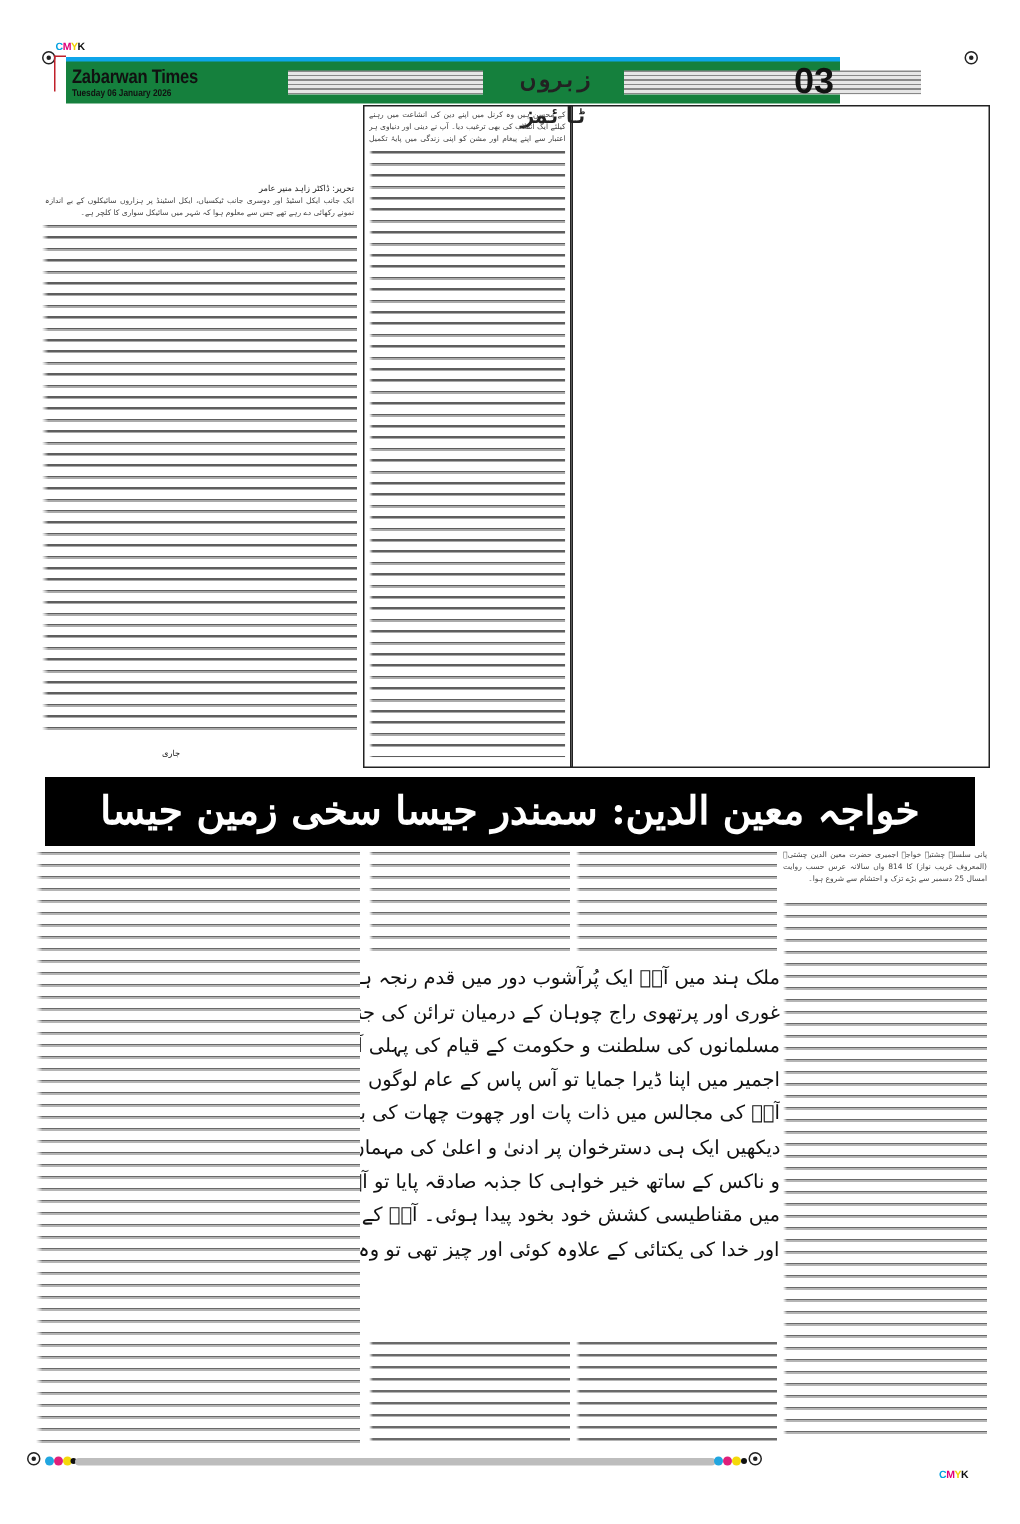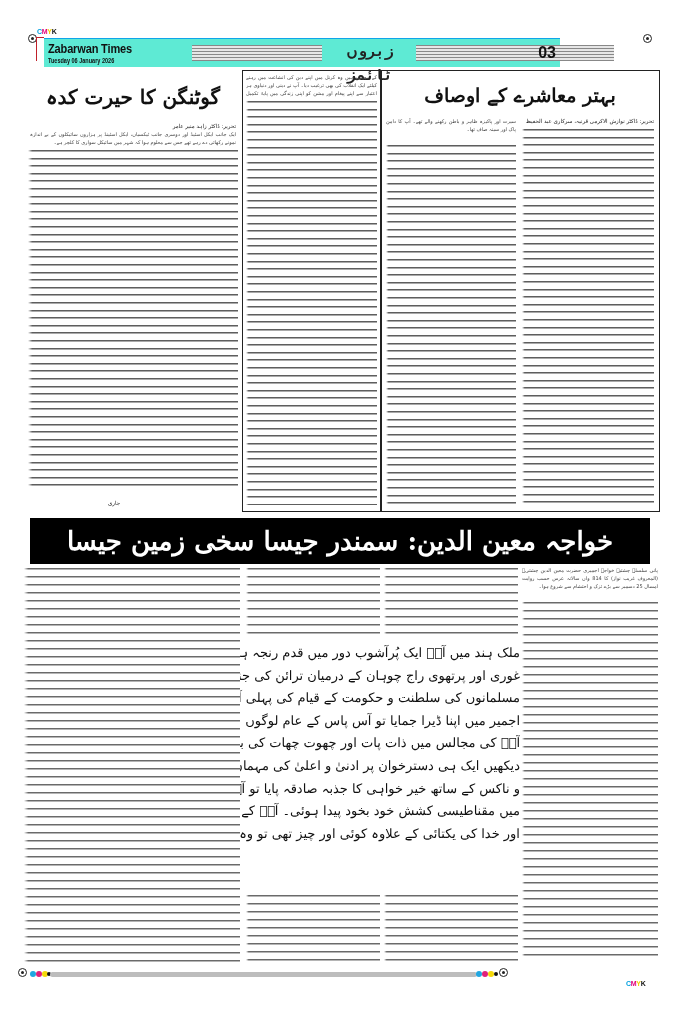--- a/index.html
+++ b/index.html
@@ -7,28 +7,28 @@
   .page { position:absolute; left:0; top:0; width:680px; height:1016px; }
 
   
   .reg { position:absolute; width:7px; height:7px; border-radius:50%; border:1px solid #222; background:#fff; }
   .reg::after { content:""; position:absolute; left:2px; top:2px; width:3px; height:3px; border-radius:50%; background:#222; }
   .cmyk-label { position:absolute; font-family:"Liberation Sans", sans-serif; font-weight:bold; font-size:7px; letter-spacing:-0.3px; }
   .cmyk-label .c { color:#00a0e0; } .cmyk-label .m { color:#e0007a; } .cmyk-label .y { color:#f0d000; } .cmyk-label .k { color:#111; }
   .crop-red { position:absolute; background:#c0202a; }
 
   
-  .header { position:absolute; left:44px; top:38px; width:516px; height:28px; background:#5eead4; border-top:1px solid #0ea5e9; }
+  .header { position:absolute; left:44px; top:38px; width:516px; height:28px; background:#15803d; border-top:3px solid #0ea5e9; }
   .brand { position:absolute; left:4px; top:3px; font-family:"Liberation Sans", sans-serif; font-weight:bold; font-size:13px; line-height:13px; color:#111; transform:scaleX(0.85); transform-origin:left; letter-spacing:-0.2px; }
   .date { position:absolute; left:4px; top:18px; font-family:"Liberation Sans", sans-serif; font-weight:bold; font-size:6.5px; color:#111; transform:scaleX(0.85); transform-origin:left; }
   .rules { position:absolute; height:16px; top:6px; background:repeating-linear-gradient(#888 0 1px, #e6e6e6 1px 3px); }
   .rules.left { left:148px; width:130px; }
   .rules.right { left:372px; width:198px; }
   .urdu-masthead { position:absolute; left:283px; top:2px; width:86px; height:24px; font-family:Liberation Mono, monospace; font-size:15px; font-weight:bold; color:#222; text-align:center; line-height:24px; direction:rtl; }
-  .page-no { position:absolute; right:4px; top:2px; font-family:"Liberation Sans", sans-serif; font-weight:bold; font-size:16px; line-height:24px; color:#111; }
+  .page-no { position:absolute; right:4px; top:2px; font-family:"Liberation Sans", sans-serif; font-weight:bold; font-size:24px; line-height:24px; color:#111; }
 
   
   .frame { position:absolute; border:1px solid #222; }
   .article { position:absolute; overflow:hidden; direction:rtl; }
   .headline { font-family:"DejaVu Serif", serif; font-weight:bold; color:#111; text-align:center; direction:rtl; }
   .byline { font-size:5.5px; line-height:8px; text-align:right; color:#222; }
   .col { position:absolute; overflow:hidden; direction:rtl; }
   .textlines { position:absolute; left:0; right:0; top:0; bottom:0;
     background: repeating-linear-gradient(to bottom, transparent 0 2px, #6a6a6a 2px 3px, #b5b5b5 3px 4px, transparent 4px 8px);
     -webkit-mask: linear-gradient(to left, #000 0 98%, transparent);
@@ -70,48 +70,33 @@
   <div class="header">
     <div class="brand">Zabarwan Times</div>
     <div class="date">Tuesday 06 January 2026</div>
     <div class="rules left"></div>
     <div class="urdu-masthead">زبروں ٹائمز</div>
     <div class="rules right"></div>
     <div class="page-no">03</div>
   </div>
 
   <div class="article" style="left:28px;top:72px;width:210px;height:440px;">
-    <div class="headline" style="position:absolute;left:0;right:0;top:8px;font-size:20px;line-height:34px;">گوٹنگن کا حیرت کدہ</div>
     <div class="byline" style="position:absolute;right:2px;top:50px;width:200px;">تحریر: ڈاکٹر زاہد منیر عامر</div>
     <div class="col-text" style="position:absolute;right:2px;top:58px;width:206px;height:16px;overflow:hidden;">ایک جانب ایکل اسٹیڈ اور دوسری جانب ٹیکسیاں، ایکل اسٹینڈ پر ہزاروں سائیکلوں کے بے اندازہ نمونے رکھائی دے رہے تھے جس سے معلوم ہوا کہ شہر میں سائیکل سواری کا کلچر ہے۔</div>
     <div class="textlines dense" style="top:76px;bottom:22px;"></div>
     <div class="end-mark" style="left:80px;bottom:6px;">جاری</div>
   </div>
 
   <div class="frame" style="left:242px;top:70px;width:138px;height:440px;border-width:1px 1px 1px 1px;"></div>
   <div class="article" style="left:246px;top:73px;width:131px;height:432px;">
     <div class="col-text" style="position:absolute;right:0;top:0;width:131px;height:24px;overflow:hidden;">کے محسن ہیں وہ کرنل میں اپنے دین کی انشاعت میں رہنے کیلئے ایک انقلاب کی بھی ترغیب دیا۔ آپ نے دینی اور دنیاوی ہر اعتبار سے اپنے پیغام اور مشن کو اپنی زندگی میں پایۂ تکمیل تک پہنچایا۔</div>
     <div class="textlines dense" style="top:26px;"></div>
   </div>
 
   <div class="frame" style="left:380px;top:70px;width:278px;height:440px;"></div>
-  <div class="article" style="left:384px;top:73px;width:272px;height:434px;">
-    <div class="headline" style="position:absolute;left:0;right:0;top:4px;font-size:19px;line-height:36px;">بہتر معاشرے کے اوصاف</div>
-
-    <div class="col" style="right:2px;top:44px;width:132px;bottom:0;">
-      <div class="byline">تحریر: ڈاکٹر نوازش الاکرمی قرنیہ، سرکاری عبد الحفیظ</div>
-      <div class="textlines dense" style="top:10px;"></div>
-    </div>
-    <div class="sep-v" style="left:136px;top:44px;height:390px;background:transparent;"></div>
-
-    <div class="col" style="left:2px;top:44px;width:130px;bottom:0;">
-      <div class="col-text" style="height:24px;overflow:hidden;">سیرت اور پاکیزہ ظاہر و باطن رکھنے والے تھے۔ آپ کا دامن پاک اور سینہ صاف تھا۔</div>
-      <div class="textlines dense" style="top:26px;"></div>
-    </div>
-  </div>
 
   <div class="banner">
     <div class="banner-title">خواجہ معین الدین: سمندر جیسا سخی زمین جیسا مہمان نواز</div>
   </div>
 
   <div class="col" style="left:522px;top:566px;width:136px;height:396px;">
     <div class="col-text" style="height:32px;overflow:hidden;">پانی سلسلہ چشتیہ خواجہ اجمیری حضرت معین الدین چشتیؒ (المعروف غریب نواز) کا 814 واں سالانہ عرس حسب روایت امسال 25 دسمبر سے بڑے تزک و احتشام سے شروع ہوا۔</div>
     <div class="textlines" style="top:34px;"></div>
   </div>
 

